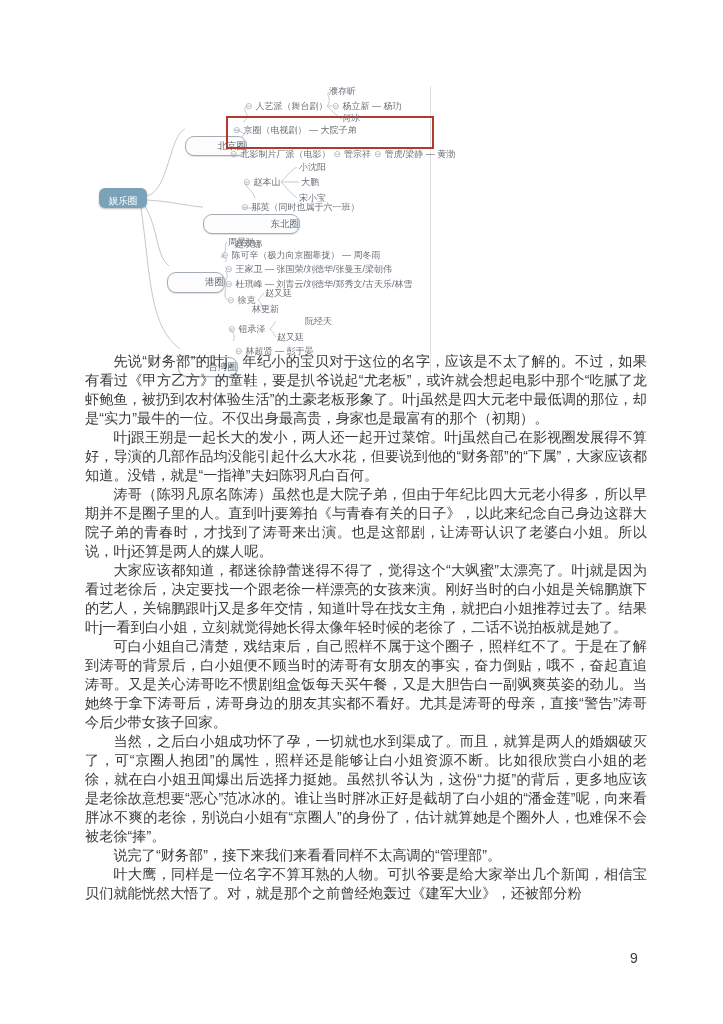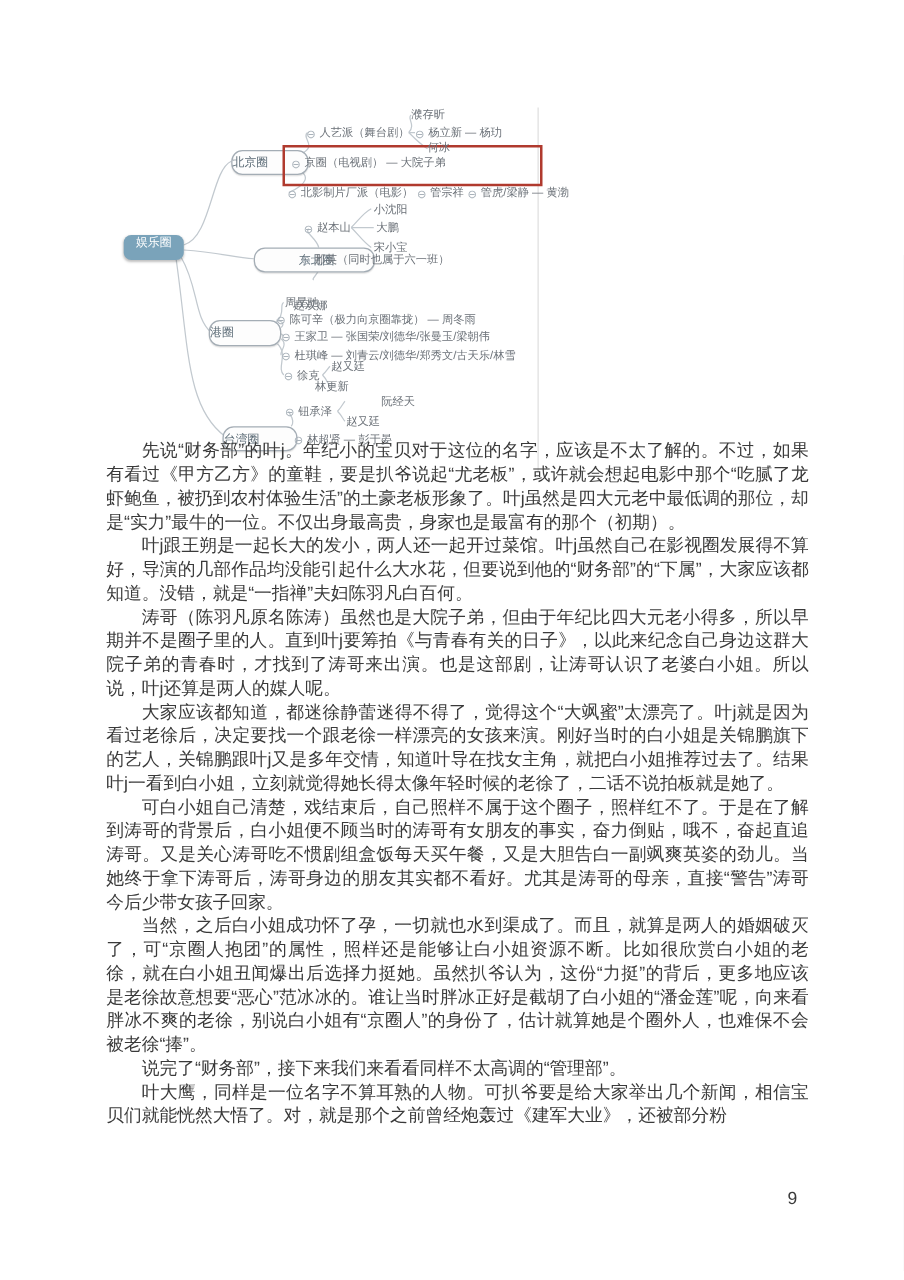--- a/index.html
+++ b/index.html
@@ -3,26 +3,26 @@
 <meta charset="utf-8">
 <style>
   html,body{margin:0;padding:0;background:#f4f4f4;}
   .page{position:relative;width:723px;height:1024px;background:#ffffff;overflow:hidden;
         font-family:"Liberation Sans", sans-serif;}
   
   .mindmap{position:absolute;left:85px;top:78px;width:490px;height:300px;}
   .mm-svg{position:absolute;left:0;top:0;width:100%;height:100%;}
   .mm-svg path{fill:none;stroke:#c2c9cf;stroke-width:1;}
   .rootnode{position:absolute;left:14px;top:110px;width:48px;height:20px;background:#7aa3ba;
-        color:#ffffff;border-radius:6px;font-size:9.5px;display:flex;align-items:flex-start;
+        color:#ffffff;border-radius:6px;font-size:9.5px;display:flex;align-items:flex-end;
         justify-content:center;box-shadow:0 1px 2px rgba(0,0,0,.25);}
   .branch{position:absolute;background:#fdfdfd;border:1px solid #a4adb5;border-radius:9px;
-        color:#5a6a75;font-size:9.5px;display:flex;align-items:center;justify-content:flex-start;
-        box-shadow:0 1px 1px rgba(0,0,0,.12);}
-  .row{position:absolute;display:flex;align-items:flex-end;gap:3px;white-space:nowrap;
+        color:#5a6a75;font-size:9.5px;display:flex;align-items:center;justify-content:flex-end;
+        box-shadow:0 1px 1px rgba(0,0,0,.12);margin-top:16px;}
+  .row{position:absolute;display:flex;align-items:center;gap:3px;white-space:nowrap;
         font-size:9px;color:#6b7178;line-height:11px;}
   .tog{font-size:9px;color:#a9b2ba;line-height:9px;}
   .hlbox{position:absolute;left:141px;top:38px;width:204px;height:29px;
         border:2px solid #b03a2e;}
   .edge-line{position:absolute;left:345px;top:8px;width:1px;height:292px;background:#e0e0e0;}
   
   .bodytext{position:absolute;left:85px;top:352px;width:562px;color:#3a3a3a;
         font-size:14.2px;line-height:19px;text-align:justify;}
   .bodytext p{margin:0;text-indent:2em;}
   .pagenum{position:absolute;left:630px;top:950px;font-size:14px;color:#3a3a3a;}

